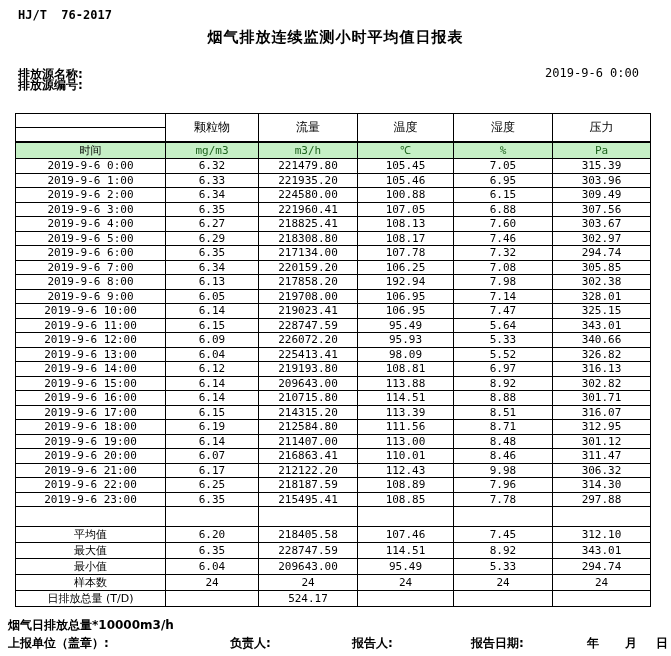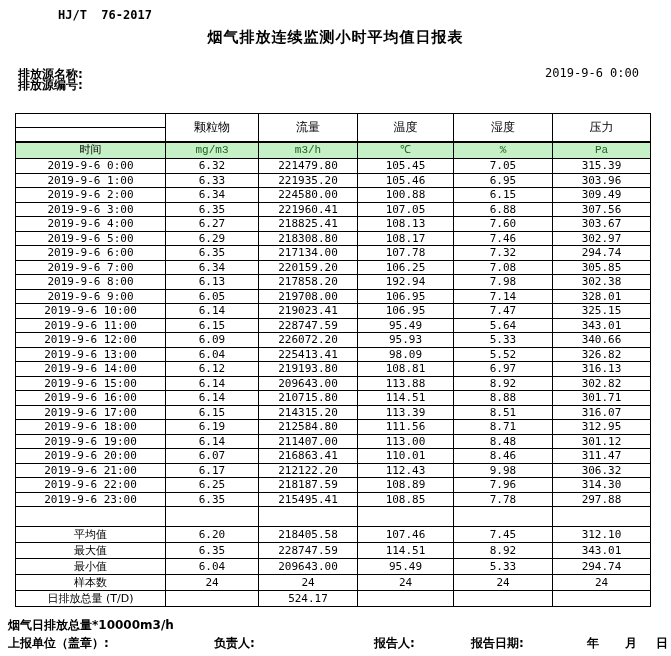--- a/index.html
+++ b/index.html
@@ -3,45 +3,45 @@
 <meta charset="utf-8">
 <style>
   html,body{margin:0;padding:0;}
   body{
     width:671px;height:656px;position:relative;background:#ffffff;color:#000;
     font-family:"DejaVu Sans", sans-serif;overflow:hidden;
   }
   .abs{position:absolute;white-space:pre;}
   .bold{font-weight:bold;}
   .num{font-family:"DejaVu Sans Mono", monospace;}
-  #std{left:18px;top:8px;font-size:12px;margin-left:40px;}
+  #std{left:18px;top:8px;font-size:12px;}
   #title{left:0;right:0;top:28px;text-align:center;font-size:15px;letter-spacing:1px;}
   #src-name{left:18px;top:66px;font-size:12px;}
   #src-code{left:18px;top:77px;font-size:12px;}
   #report-dt{right:32px;top:66px;font-size:12px;}
   table{
     border-collapse:collapse;table-layout:fixed;
     position:absolute;left:15px;top:113px;width:636px;
   }
   th,td{
     border:1px solid #000;padding:0;margin:0;text-align:center;
     font-size:11px;font-weight:normal;overflow:hidden;white-space:nowrap;
   }
   tr.hdr-sub th{height:13px;line-height:13px;}
   th.colname{font-size:12px;}
   tr.unit-row td{
-    height:15px;line-height:15px;background:#c6f0c6;border-top:2px solid #000;font-family:Liberation Mono, monospace;
+    height:15px;line-height:15px;background:#c6f0c6;border-top:2px solid #000;
   }
   tr.unit-row td.unit{color:#1e641e;}
   #data-rows td{height:13.5px;line-height:13.5px;}
   tr.spacer td{height:19px;}
   #summary-rows td{height:15px;line-height:15px;}
   #note{left:8px;top:617px;font-size:12px;}
   #lbl-unit{left:8px;}
-  #lbl-resp{left:214px;text-align:right;}
+  #lbl-resp{left:230px;text-align:right;}
   #lbl-reporter{left:352px;}
   #lbl-date{left:471px;}
   #lbl-year{left:587px;}
   #lbl-month{left:625px;}
   #lbl-day{left:656px;}
 </style>
 </head>
 <body>
 
 <div id="std" class="abs bold num">HJ/T  76-2017</div>
@@ -324,17 +324,17 @@
         <td class="num"></td>
         <td class="num"></td>
         <td class="num"></td>
       </tr>
     </tbody>
 </table>
 
 <div id="note" class="abs bold">烟气日排放总量*10000m3/h</div>
 <div id="lbl-unit" class="abs bold sign" style="top:635px;font-size:12px;">上报单位（盖章）:</div>
 <div id="lbl-resp" class="abs bold" style="top:635px;font-size:12px;">负责人:</div>
-<div id="lbl-reporter" class="abs bold" style="top:635px;font-size:12px;margin-left:22px;">报告人:</div>
+<div id="lbl-reporter" class="abs bold" style="top:635px;font-size:12px;">报告人:</div>
 <div id="lbl-date" class="abs bold" style="top:635px;font-size:12px;">报告日期:</div>
 <div id="lbl-year" class="abs bold" style="top:635px;font-size:12px;">年</div>
 <div id="lbl-month" class="abs bold" style="top:635px;font-size:12px;">月</div>
 <div id="lbl-day" class="abs bold" style="top:635px;font-size:12px;">日</div>
 
 </body></html>

